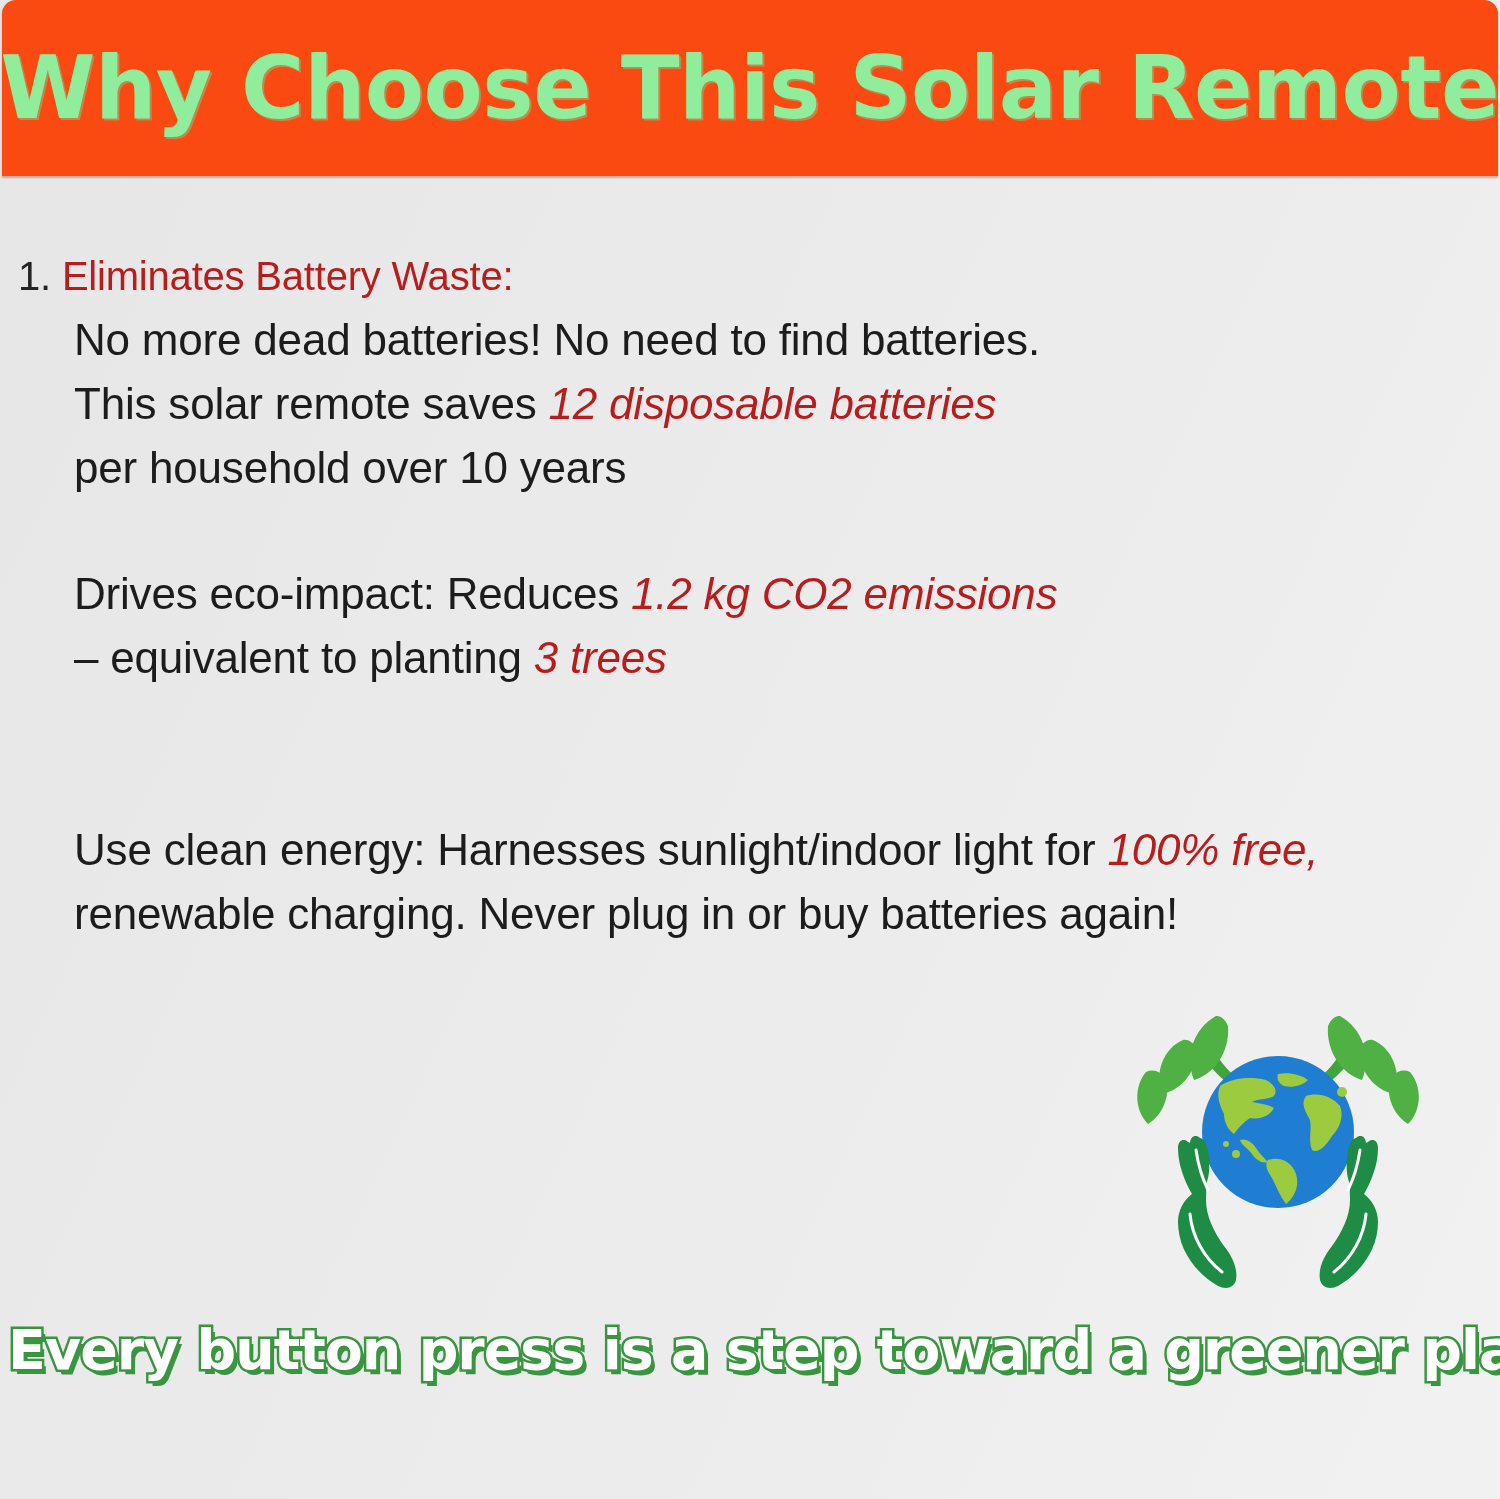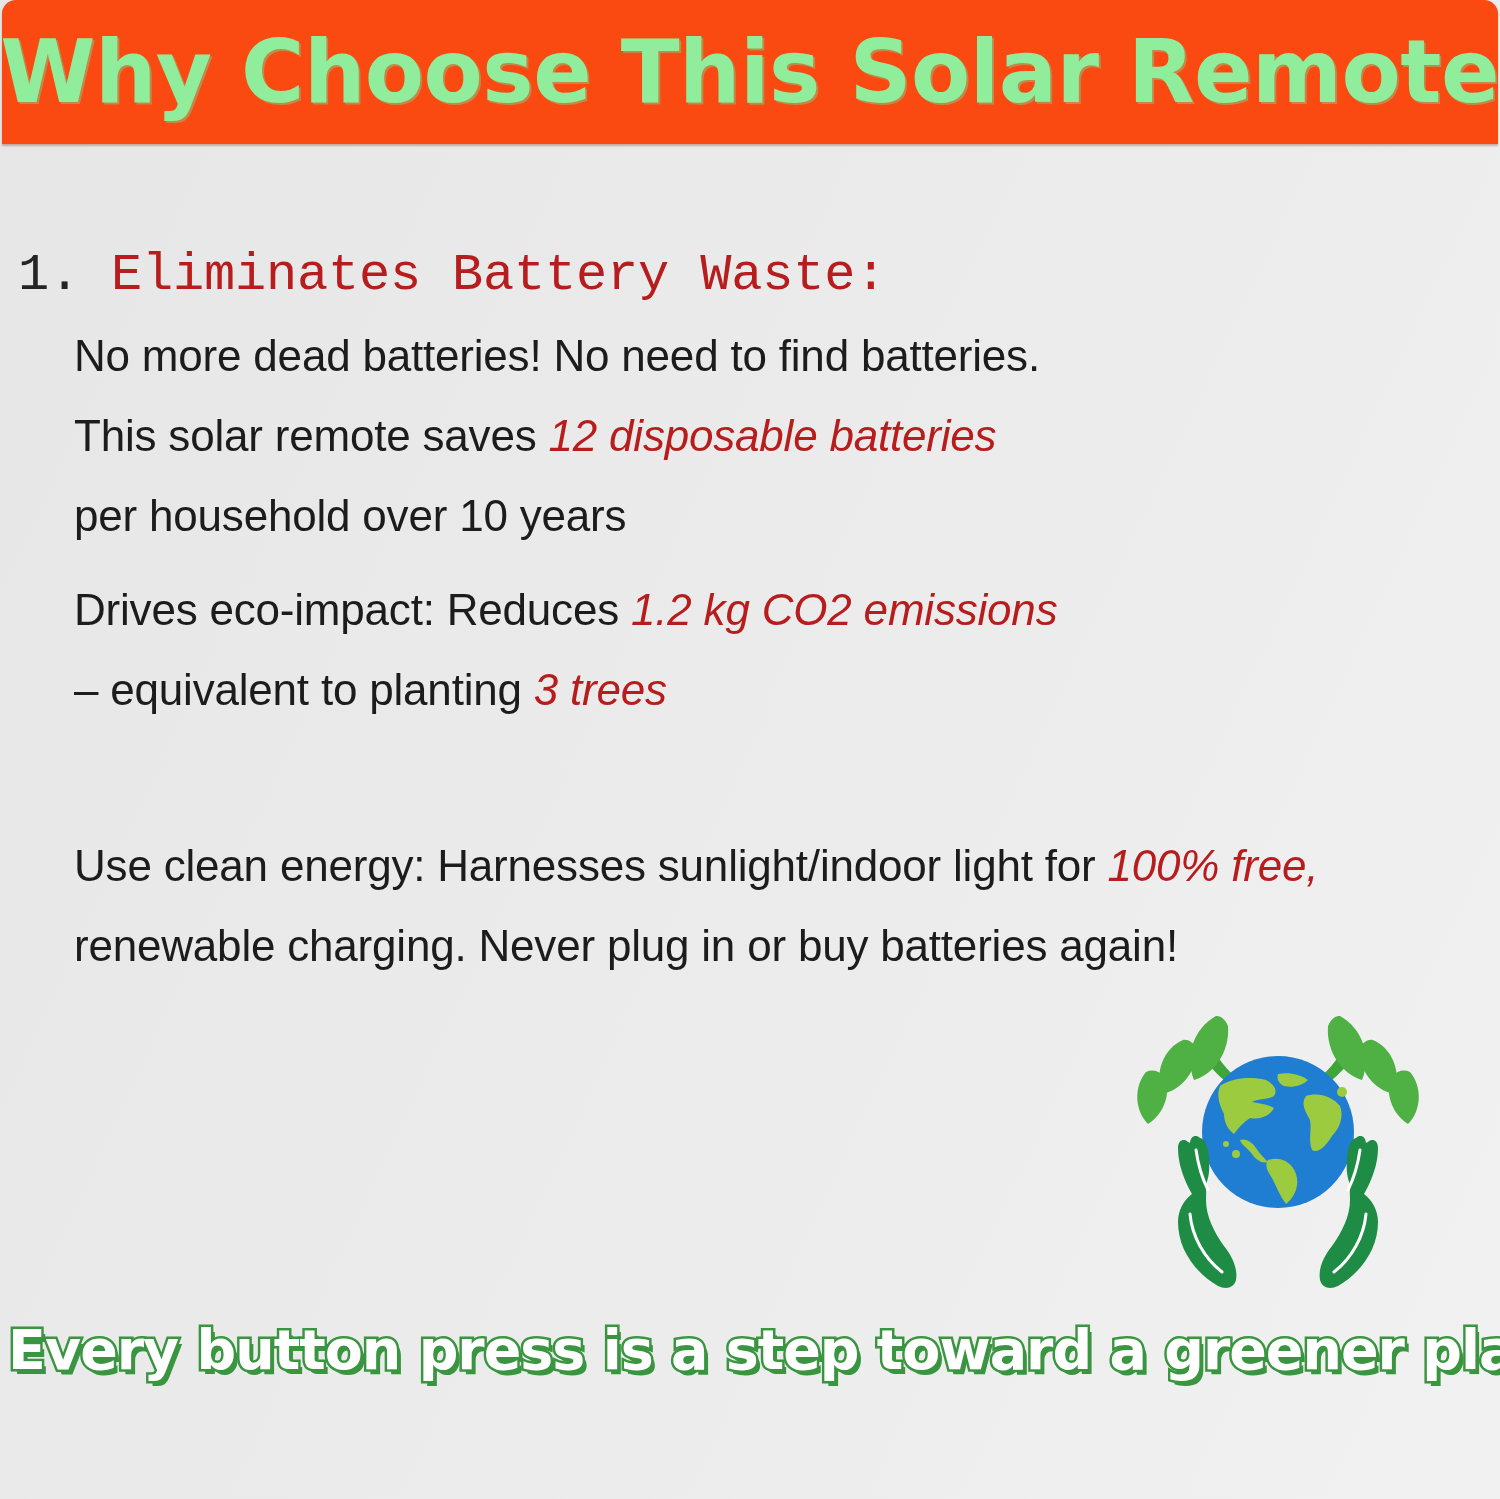--- a/index.html
+++ b/index.html
@@ -21,21 +21,21 @@
     background: linear-gradient(115deg, #e6e6e6 0%, #eaeaea 35%, #ececec 60%, #efefef 80%, #f1f1f1 100%);
     overflow: hidden;
   }
 
   
   .banner {
     position: absolute;
     left: 2px;
     top: 0;
     width: 1496px;
-    height: 144px;
+    height: 176px;
     background: #fa4a11;
     border-radius: 14px 14px 0 0;
     box-shadow: 0 2px 2px rgba(120, 60, 30, 0.35);
     display: flex;
     align-items: center;
     justify-content: center;
   }
   .banner-title {
     font-family: "DejaVu Sans", sans-serif;
     font-weight: bold;
@@ -63,38 +63,36 @@
     width: 1470px;
   }
   .item-1 { top: 56px; }
   .item-2 { top: 374px; }
   .item-3 { top: 630px; }
   .item-4 { top: 884px; }
 
   .item-head {
     display: block;
     white-space: nowrap;
-    font-size: 52px;
+    font-size: 40px;
     line-height: 64px;
     color: #b81d1d;
     letter-spacing: -0.2px;
-    font-family: Liberation Mono, monospace;
   }
   .item-num {
     color: #242424;
   }
   .item-line {
     display: block;
     white-space: nowrap;
     font-size: 44px;
     line-height: 64px;
     color: #1c1c1c;
     letter-spacing: -0.2px;
     padding-left: 56px;
-    margin-top: 16px;
   }
   .hl { color: #b81d1d; font-style: italic; }
 
   
   .eco-logo {
     position: absolute;
     left: 1128px;
     top: 1004px;
     width: 300px;
     height: 290px;

